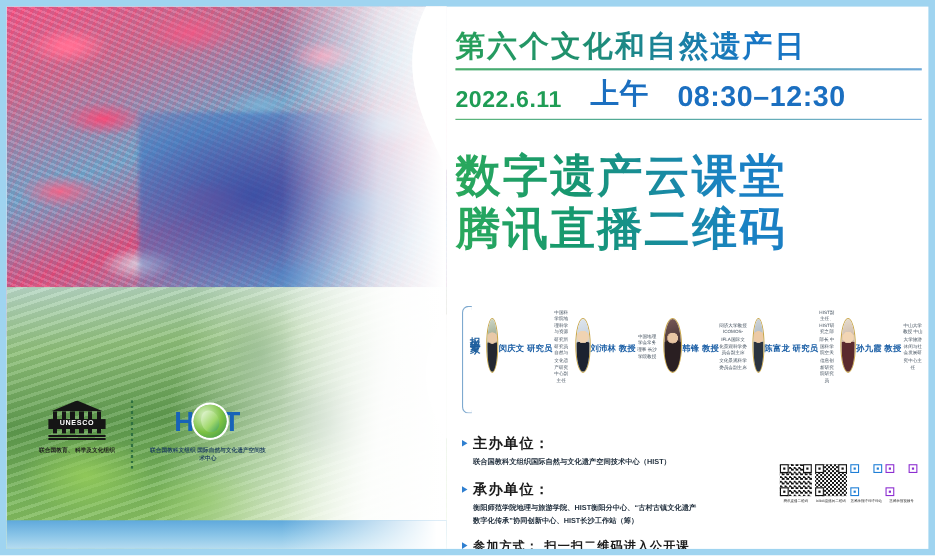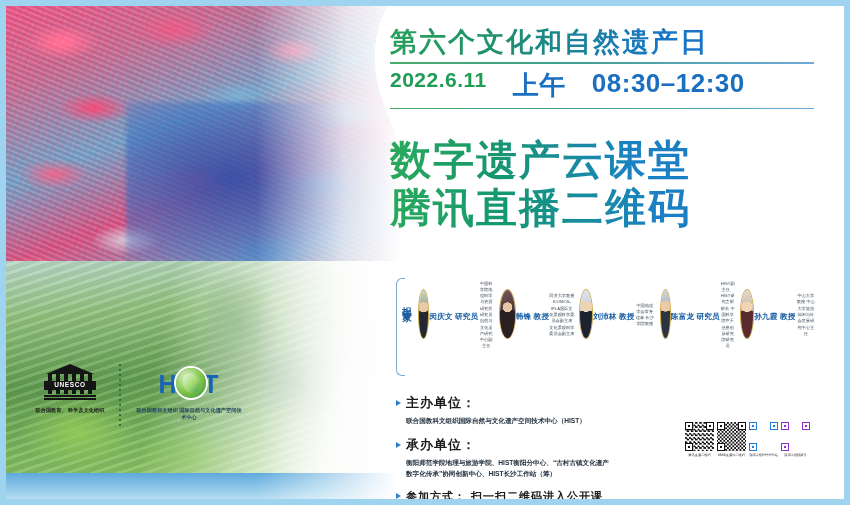--- a/index.html
+++ b/index.html
@@ -97,31 +97,31 @@
   #hist-mark { width:96px; height:40px; position:relative; display:flex; align-items:center; justify-content:center; }
   #hist-mark .hist-text { font-size:25px; font-weight:800; color:#1763b8; letter-spacing:1px; line-height:1; font-family:"Liberation Sans",sans-serif; }
   #hist-globe { position:absolute; left:35px; top:4px; width:30px; height:30px; border-radius:50%;
       background:radial-gradient(circle at 34% 30%, #d8f0c4, #7cc242 55%, #2f8f4e 100%);
       box-shadow:0 0 0 2px #fff; }
   #hist-globe::after { content:""; position:absolute; left:7px; top:5px; width:16px; height:20px;
       border-radius:50% 50% 45% 45%; background:linear-gradient(150deg,#eaf8e0,#9fd86a 60%,#3a9d5c); transform:rotate(-18deg); opacity:.95; }
   .hist-cap-tiny { font-size:5.2px; color:#1d3f5e; text-align:center; line-height:1.4; margin-top:3px; width:110px; font-weight:700; }
 
   
-  #content { position:absolute; left:376px; top:0; width:438px; height:425px; }
+  #content { position:absolute; left:400px; top:0; width:438px; height:425px; }
 
   
   #hdr { position:absolute; left:8px; top:22px; width:424px; }
   #hdr-title { font-size:27px; font-weight:700; letter-spacing:2px; line-height:1.08;
       font-family:"Liberation Serif","DejaVu Serif",serif; white-space:nowrap;
       background:linear-gradient(90deg,#27a05a 0%,#1f8f6d 26%,#1877c4 62%,#1a6fc0 100%);
       -webkit-background-clip:text; background-clip:text; color:transparent; }
   .hdr-rule { height:1.5px; margin:5px 0 4px 0;
       background:linear-gradient(90deg,#4aae6a 0%,#3f9f8e 40%,#6fa9d8 100%); }
-  #hdr-date-row { display:flex; align-items:flex-start; white-space:nowrap; }
+  #hdr-date-row { display:flex; align-items:flex-end; white-space:nowrap; }
   .hdr-date { font-size:21px; font-weight:700; color:#1f9d55; letter-spacing:.5px; }
   .hdr-time { font-size:26px; font-weight:700; color:#1b6fc0; letter-spacing:.5px; margin-left:26px; }
 
   
   #maintitle { position:absolute; left:8px; top:130px; width:424px; }
   .mt-line { font-size:41px; font-weight:800; letter-spacing:2px; line-height:1.18; white-space:nowrap;
       font-family:"DejaVu Sans","Liberation Sans",sans-serif; }
   #mt1 { background:linear-gradient(90deg,#2aa95c 0%,#17976e 24%,#1a82c4 58%,#1a72c2 100%);
       -webkit-background-clip:text; background-clip:text; color:transparent; }
   #mt2 { background:linear-gradient(90deg,#2aa95c 0%,#15986f 26%,#1a82c4 62%,#1a72c2 100%);
@@ -279,36 +279,36 @@
           <div class="sp">
             <div class="sp-photo p1">
                 <i></i>
               </div>
             <div class="sp-name">闵庆文 研究员</div>
             <div class="sp-aff">中国科学院地理科学与资源研究所研究员
 自然与文化遗产研究中心副主任</div>
           </div>
 
           <div class="sp">
+            <div class="sp-photo p2">
+                <i></i>
+              </div>
+            <div class="sp-name">刘沛林 教授</div>
+            <div class="sp-aff">中国地理学会常务理事
+长沙学院教授</div>
+          </div>
+
+          <div class="sp">
             <div class="sp-photo p3">
                 <i></i>
               </div>
             <div class="sp-name">韩锋 教授</div>
             <div class="sp-aff">同济大学教授
 ICOMOS-IFLA国际文化景观科学委员会副主席
 文化景观科学委员会副主席</div>
-          </div>
-
-          <div class="sp">
-            <div class="sp-photo p2">
-                <i></i>
-              </div>
-            <div class="sp-name">刘沛林 教授</div>
-            <div class="sp-aff">中国地理学会常务理事
-长沙学院教授</div>
           </div>
 
           <div class="sp">
             <div class="sp-photo p4">
                 <i></i>
               </div>
             <div class="sp-name">陈富龙 研究员</div>
             <div class="sp-aff">HIST副主任、HIST研究之部部长
 中国科学院空天信息创新研究院研究员</div>
           </div>

